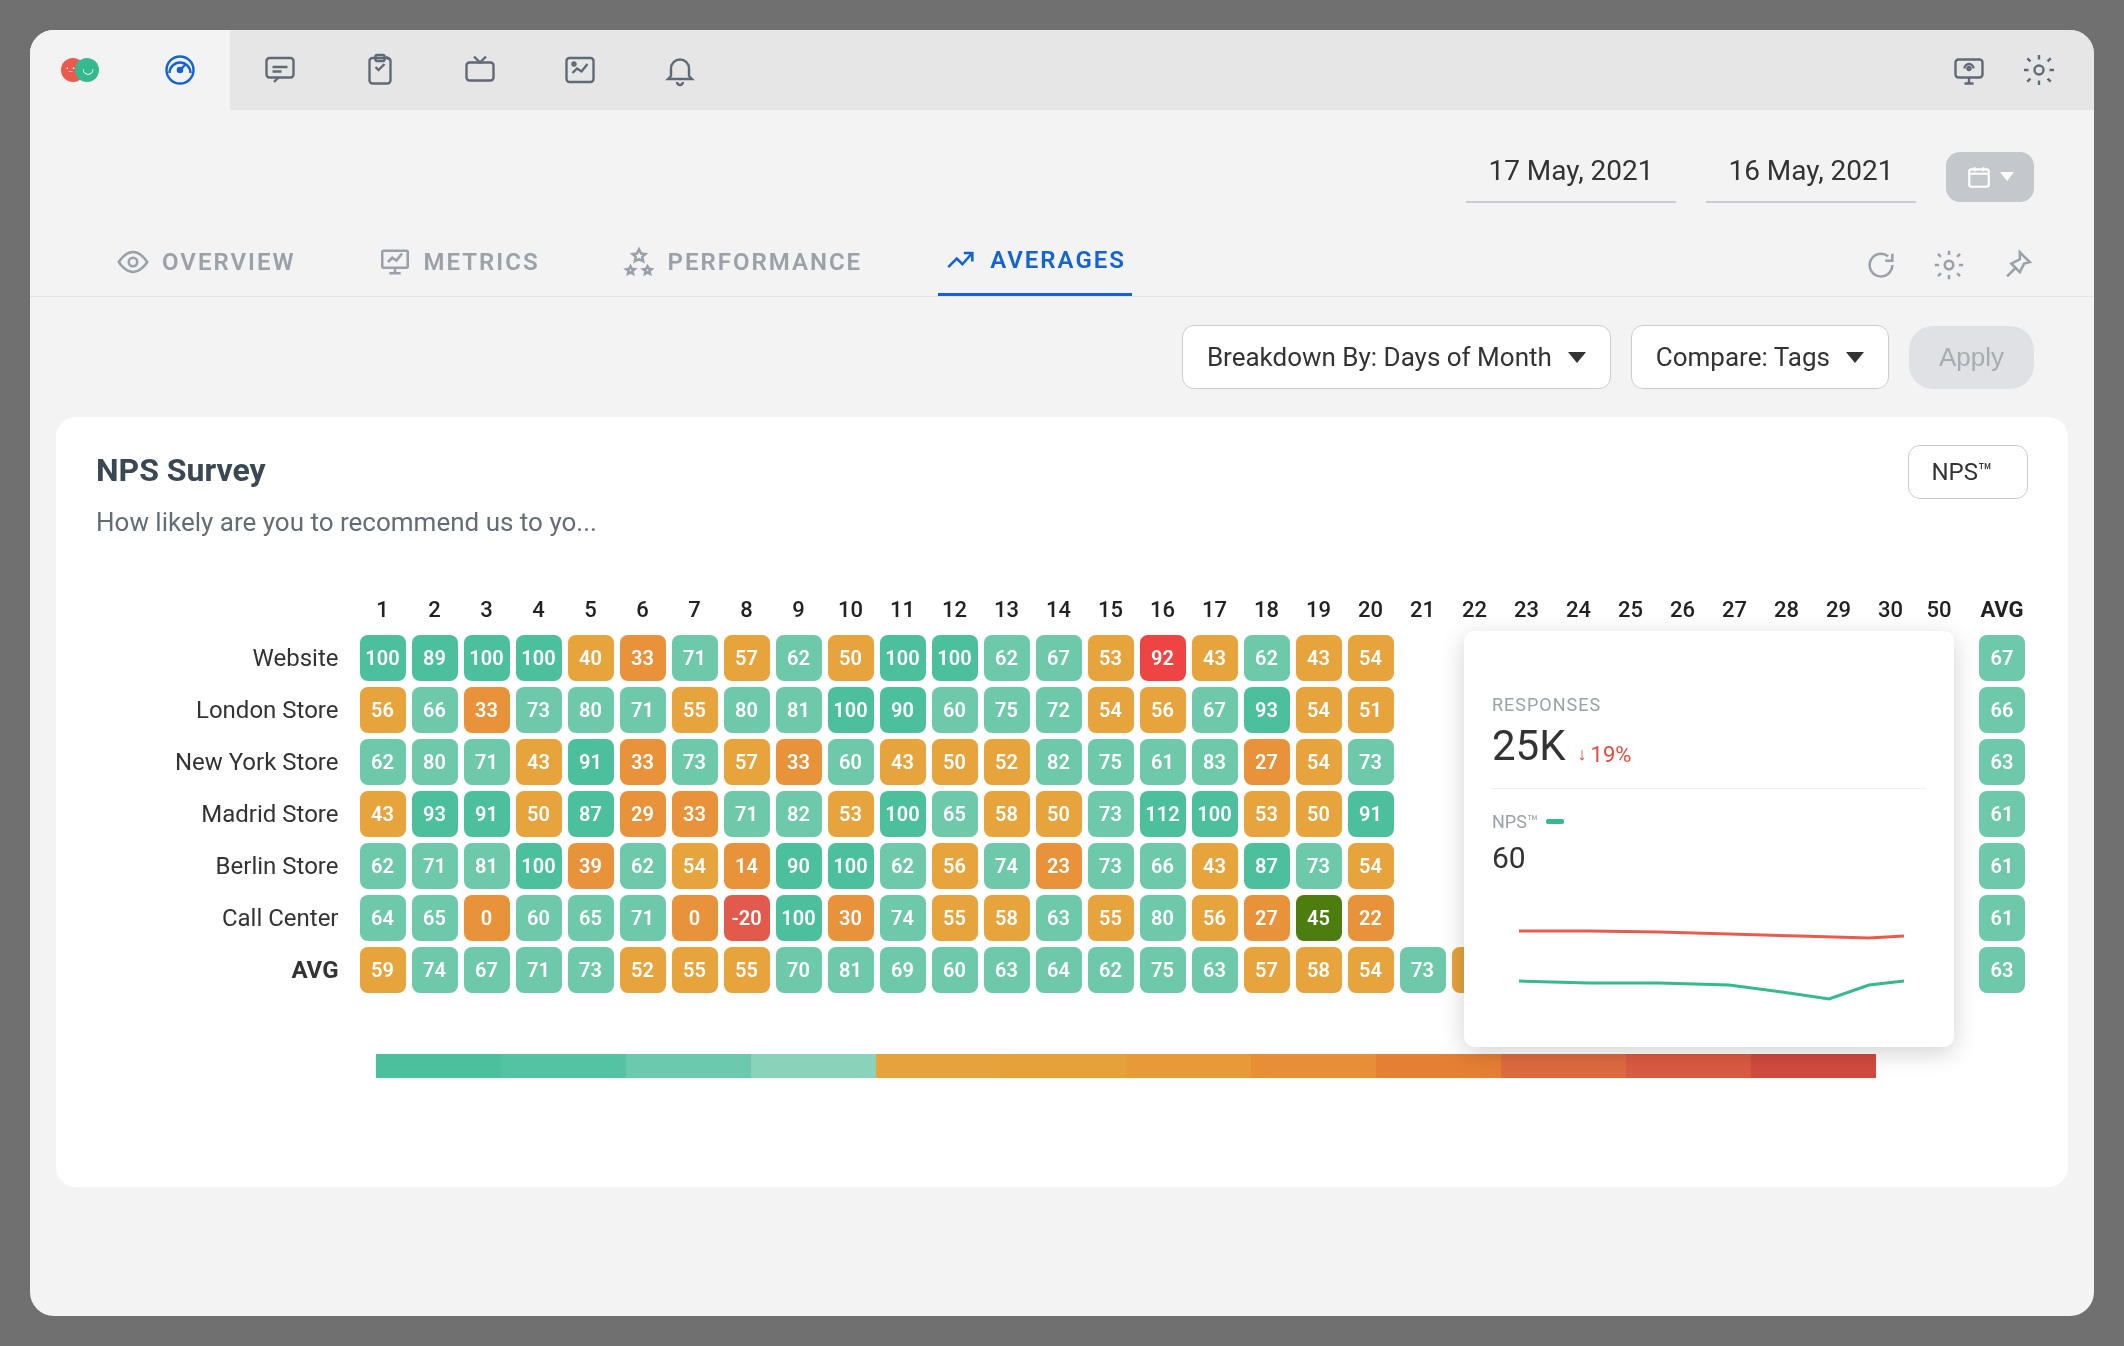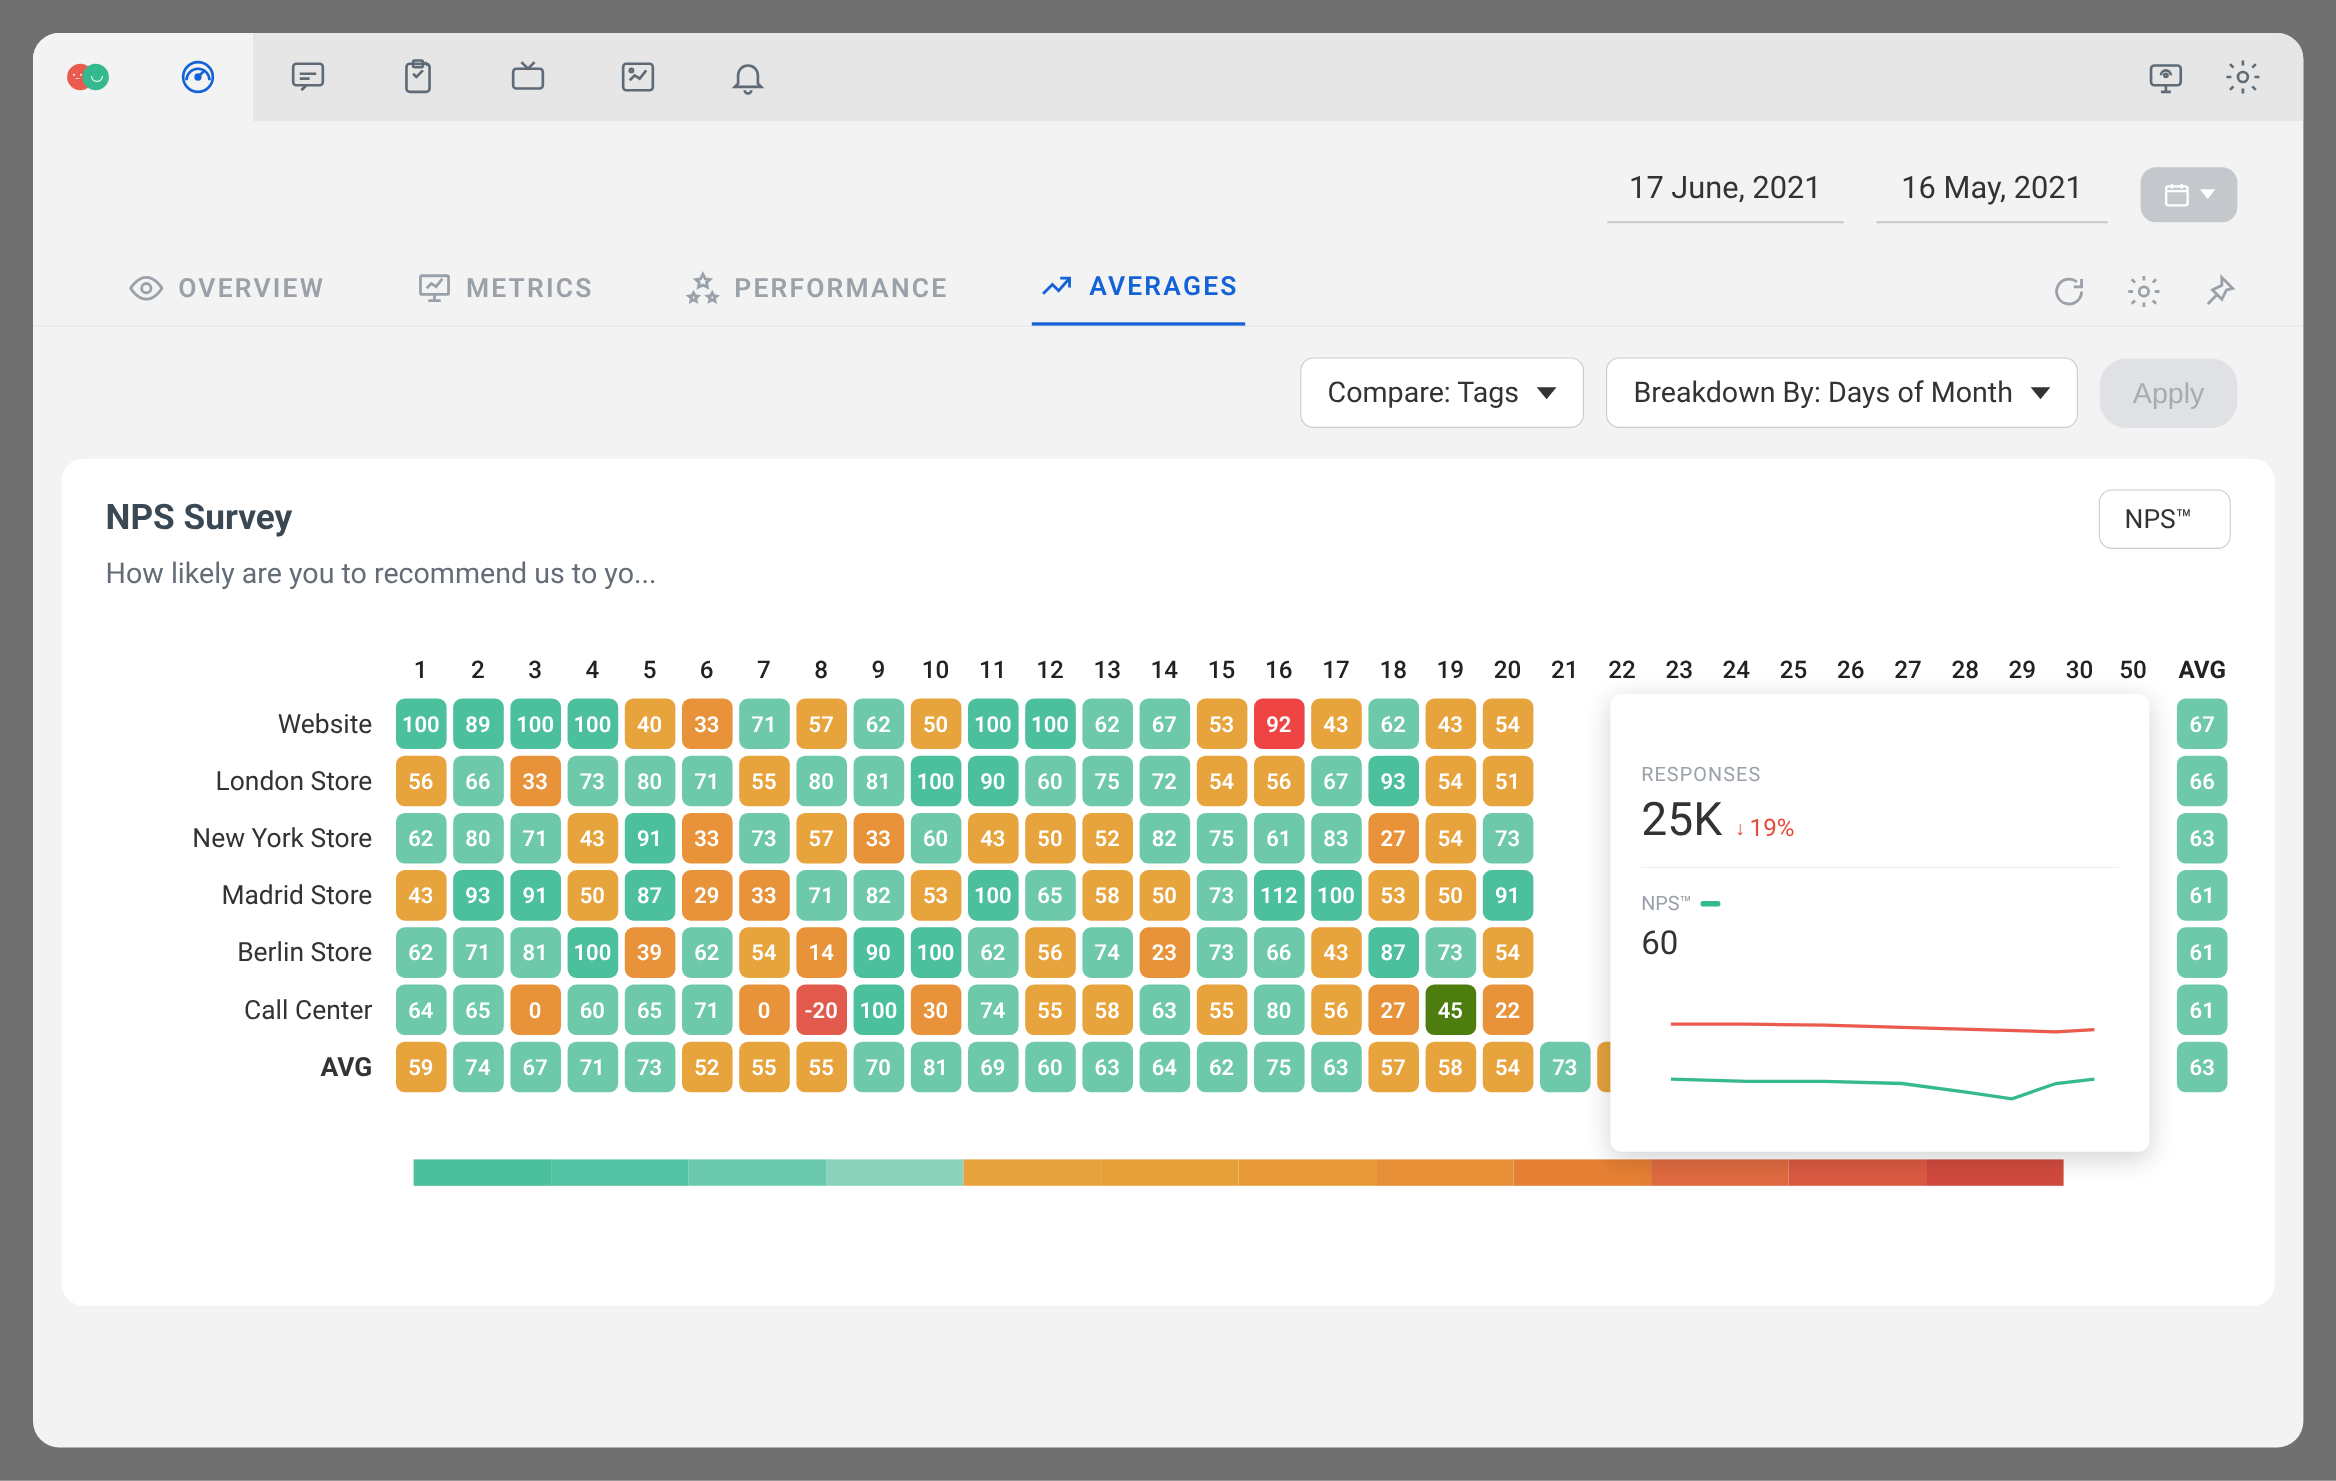--- a/index.html
+++ b/index.html
@@ -210,21 +210,21 @@
       </div>
       <div class="navitem" style="width:70px">
         <svg class="icon-svg" viewBox="0 0 24 24">
             <circle cx="12" cy="12" r="3"></circle>
             <path d="M12 2v3M12 19v3M4.2 4.2l2.1 2.1M17.7 17.7l2.1 2.1M2 12h3M19 12h3M4.2 19.8l2.1-2.1M17.7 6.3l2.1-2.1"></path>
           </svg>
       </div>
     </div>
 
     <div class="daterow">
-      <div class="dateinput">17 June, 2021</div>
+      <div class="dateinput">17 May, 2021</div>
       <div class="dateinput">16 May, 2021</div>
       <button class="calbtn">
         <svg width="26" height="26" viewBox="0 0 24 24" fill="none" stroke="#fff" stroke-width="2">
             <rect x="3" y="5" width="18" height="16" rx="2"></rect>
             <path d="M3 9h18M8 3v4M16 3v4"></path>
           </svg>
         <span class="caret-down"></span>
       </button>
     </div>
 
@@ -268,25 +268,25 @@
             <path d="M12 2v3M12 19v3M4.2 4.2l2.1 2.1M17.7 17.7l2.1 2.1M2 12h3M19 12h3M4.2 19.8l2.1-2.1M17.7 6.3l2.1-2.1"></path>
           </svg>
         <svg class="ri" viewBox="0 0 24 24">
             <path d="M14 3l7 7-4 1-3 6-3-3-6 6 6-6-3-3 6-3z"></path>
           </svg>
       </div>
     </div>
 
     <div class="filterrow">
       <div class="selectbtn">
+        <span>Breakdown By: Days of Month</span>
+        <span class="caret"></span>
+      </div>
+      <div class="selectbtn">
         <span>Compare: Tags</span>
-        <span class="caret"></span>
-      </div>
-      <div class="selectbtn">
-        <span>Breakdown By: Days of Month</span>
         <span class="caret"></span>
       </div>
       <button class="applybtn">Apply</button>
     </div>
 
     <div class="card">
       <h2>NPS Survey</h2>
       <div class="subtitle">How likely are you to recommend us to yo...</div>
       <div class="npsselect">
         <span>NPS™</span>

